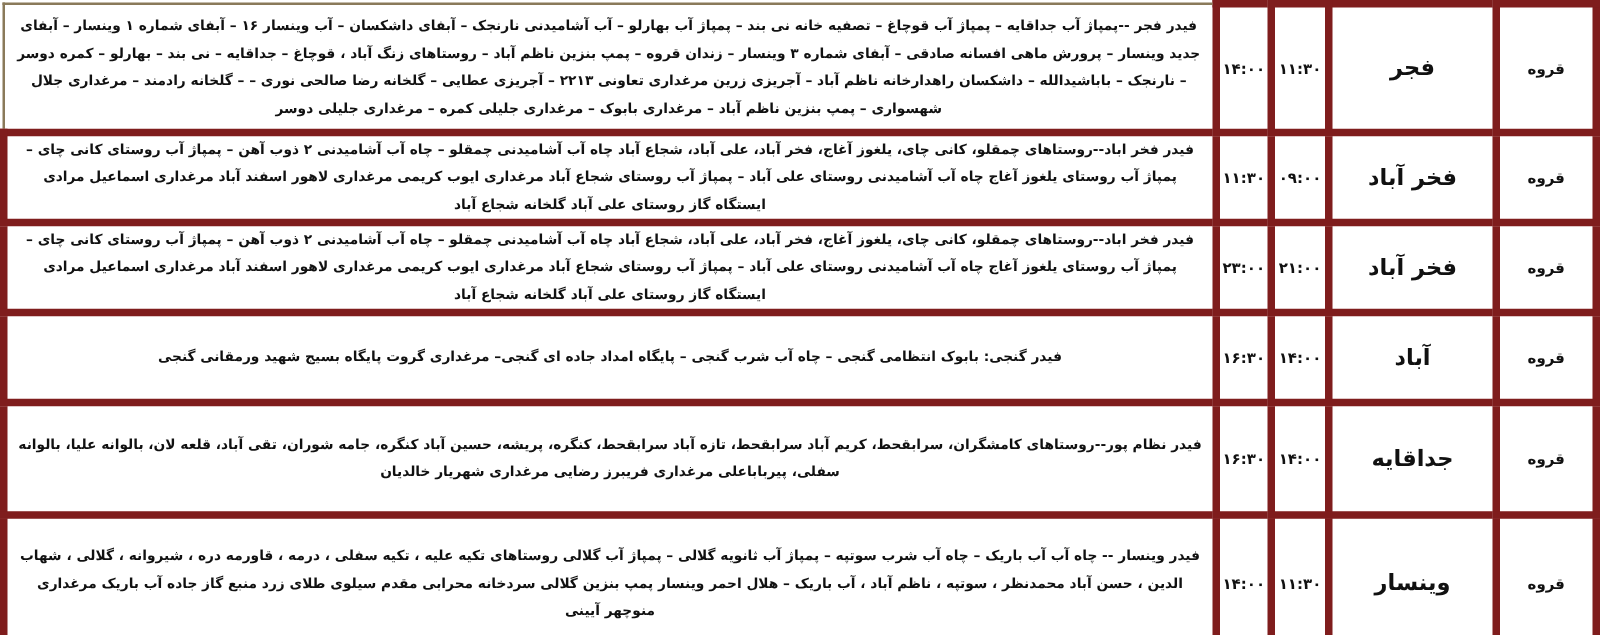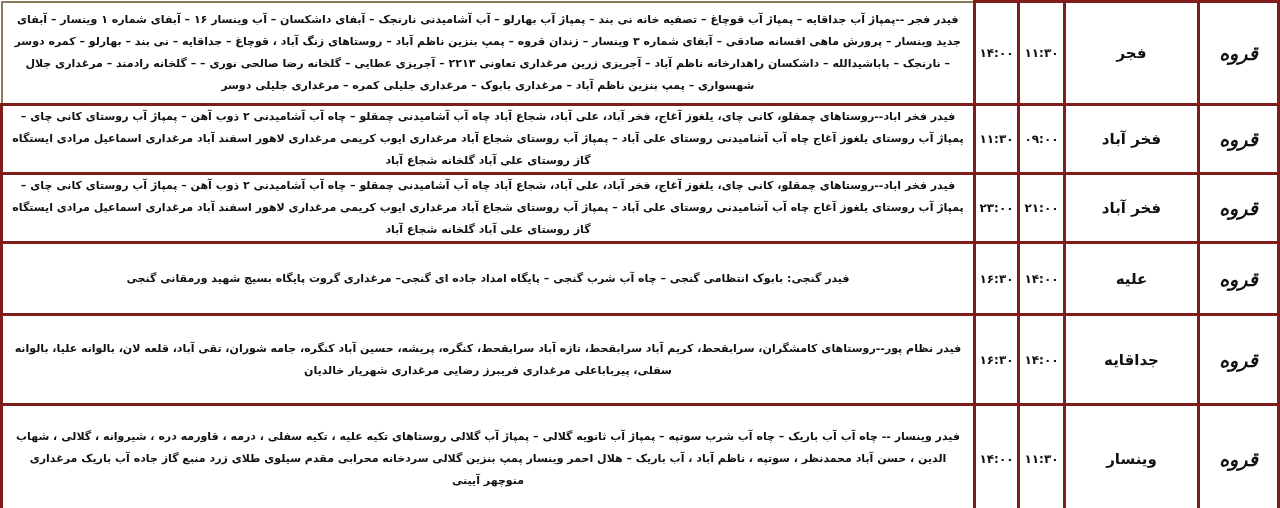--- a/index.html
+++ b/index.html
@@ -2,25 +2,25 @@
 <html><head>
 <meta charset="utf-8">
 <style>
   html, body { margin:0; padding:0; background:#ffffff; }
   body { width:1280px; height:508px; overflow:hidden; font-family:"DejaVu Sans", sans-serif; }
   .tbl {
     position:absolute; left:0; top:0; width:1280px; height:508px;
     border-collapse:collapse; table-layout:fixed; direction:rtl;
   }
   .tbl td {
-    border:3px solid #7f1d1d; padding:0; text-align:center; vertical-align:middle;
+    border:6px solid #7f1d1d; padding:0; text-align:center; vertical-align:middle;
     color:#111; font-weight:bold;
   }
-  .c-area { width:80px; font-size:19px;font-style:italic; }
-  .c-feeder { width:134px; font-size:15px; }
+  .c-area { width:80px; font-size:12px; }
+  .c-feeder { width:134px; font-size:18px; }
   .c-start { width:46px; font-size:12px; }
   .c-end { width:44px; font-size:12px; }
   .c-desc { font-size:11px; line-height:22px; padding:0 8px !important; }
   .c-desc.first { border:2px solid #8a7a5a;margin-top:16px; }
   .desc-inner { display:block; text-align:center; }
 </style>
 </head>
 <body>
 
 <table class="tbl">
@@ -54,21 +54,21 @@
     <td class="c-area">قروه</td>
     <td class="c-feeder">فخر آباد</td>
     <td class="c-start">۲۱:۰۰</td>
     <td class="c-end">۲۳:۰۰</td>
     <td class="c-desc">
           <span class="desc-inner">فیدر فخر اباد--روستاهای چمقلو، کانی چای، یلغوز آغاج، فخر آباد، علی آباد، شجاع آباد چاه آب آشامیدنی چمقلو – چاه آب آشامیدنی ۲ ذوب آهن – پمپاژ آب روستای کانی چای – پمپاژ آب روستای یلغوز آغاج چاه آب آشامیدنی روستای علی آباد – پمپاژ آب روستای شجاع آباد مرغداری ایوب کریمی مرغداری لاهور اسفند آباد مرغداری اسماعیل مرادی ایستگاه گاز روستای علی آباد گلخانه شجاع آباد</span>
         </td>
   </tr>
   <tr style="height:72px">
     <td class="c-area">قروه</td>
-    <td class="c-feeder">علیه</td>
+    <td class="c-feeder">آباد</td>
     <td class="c-start">۱۴:۰۰</td>
     <td class="c-end">۱۶:۳۰</td>
     <td class="c-desc">
           <span class="desc-inner">فیدر گنجی: بابوک انتظامی گنجی – چاه آب شرب گنجی – پایگاه امداد جاده ای گنجی– مرغداری گروت پایگاه بسیج شهید ورمقانی گنجی</span>
         </td>
   </tr>
   <tr style="height:90px">
     <td class="c-area">قروه</td>
     <td class="c-feeder">جداقایه</td>
     <td class="c-start">۱۴:۰۰</td>

